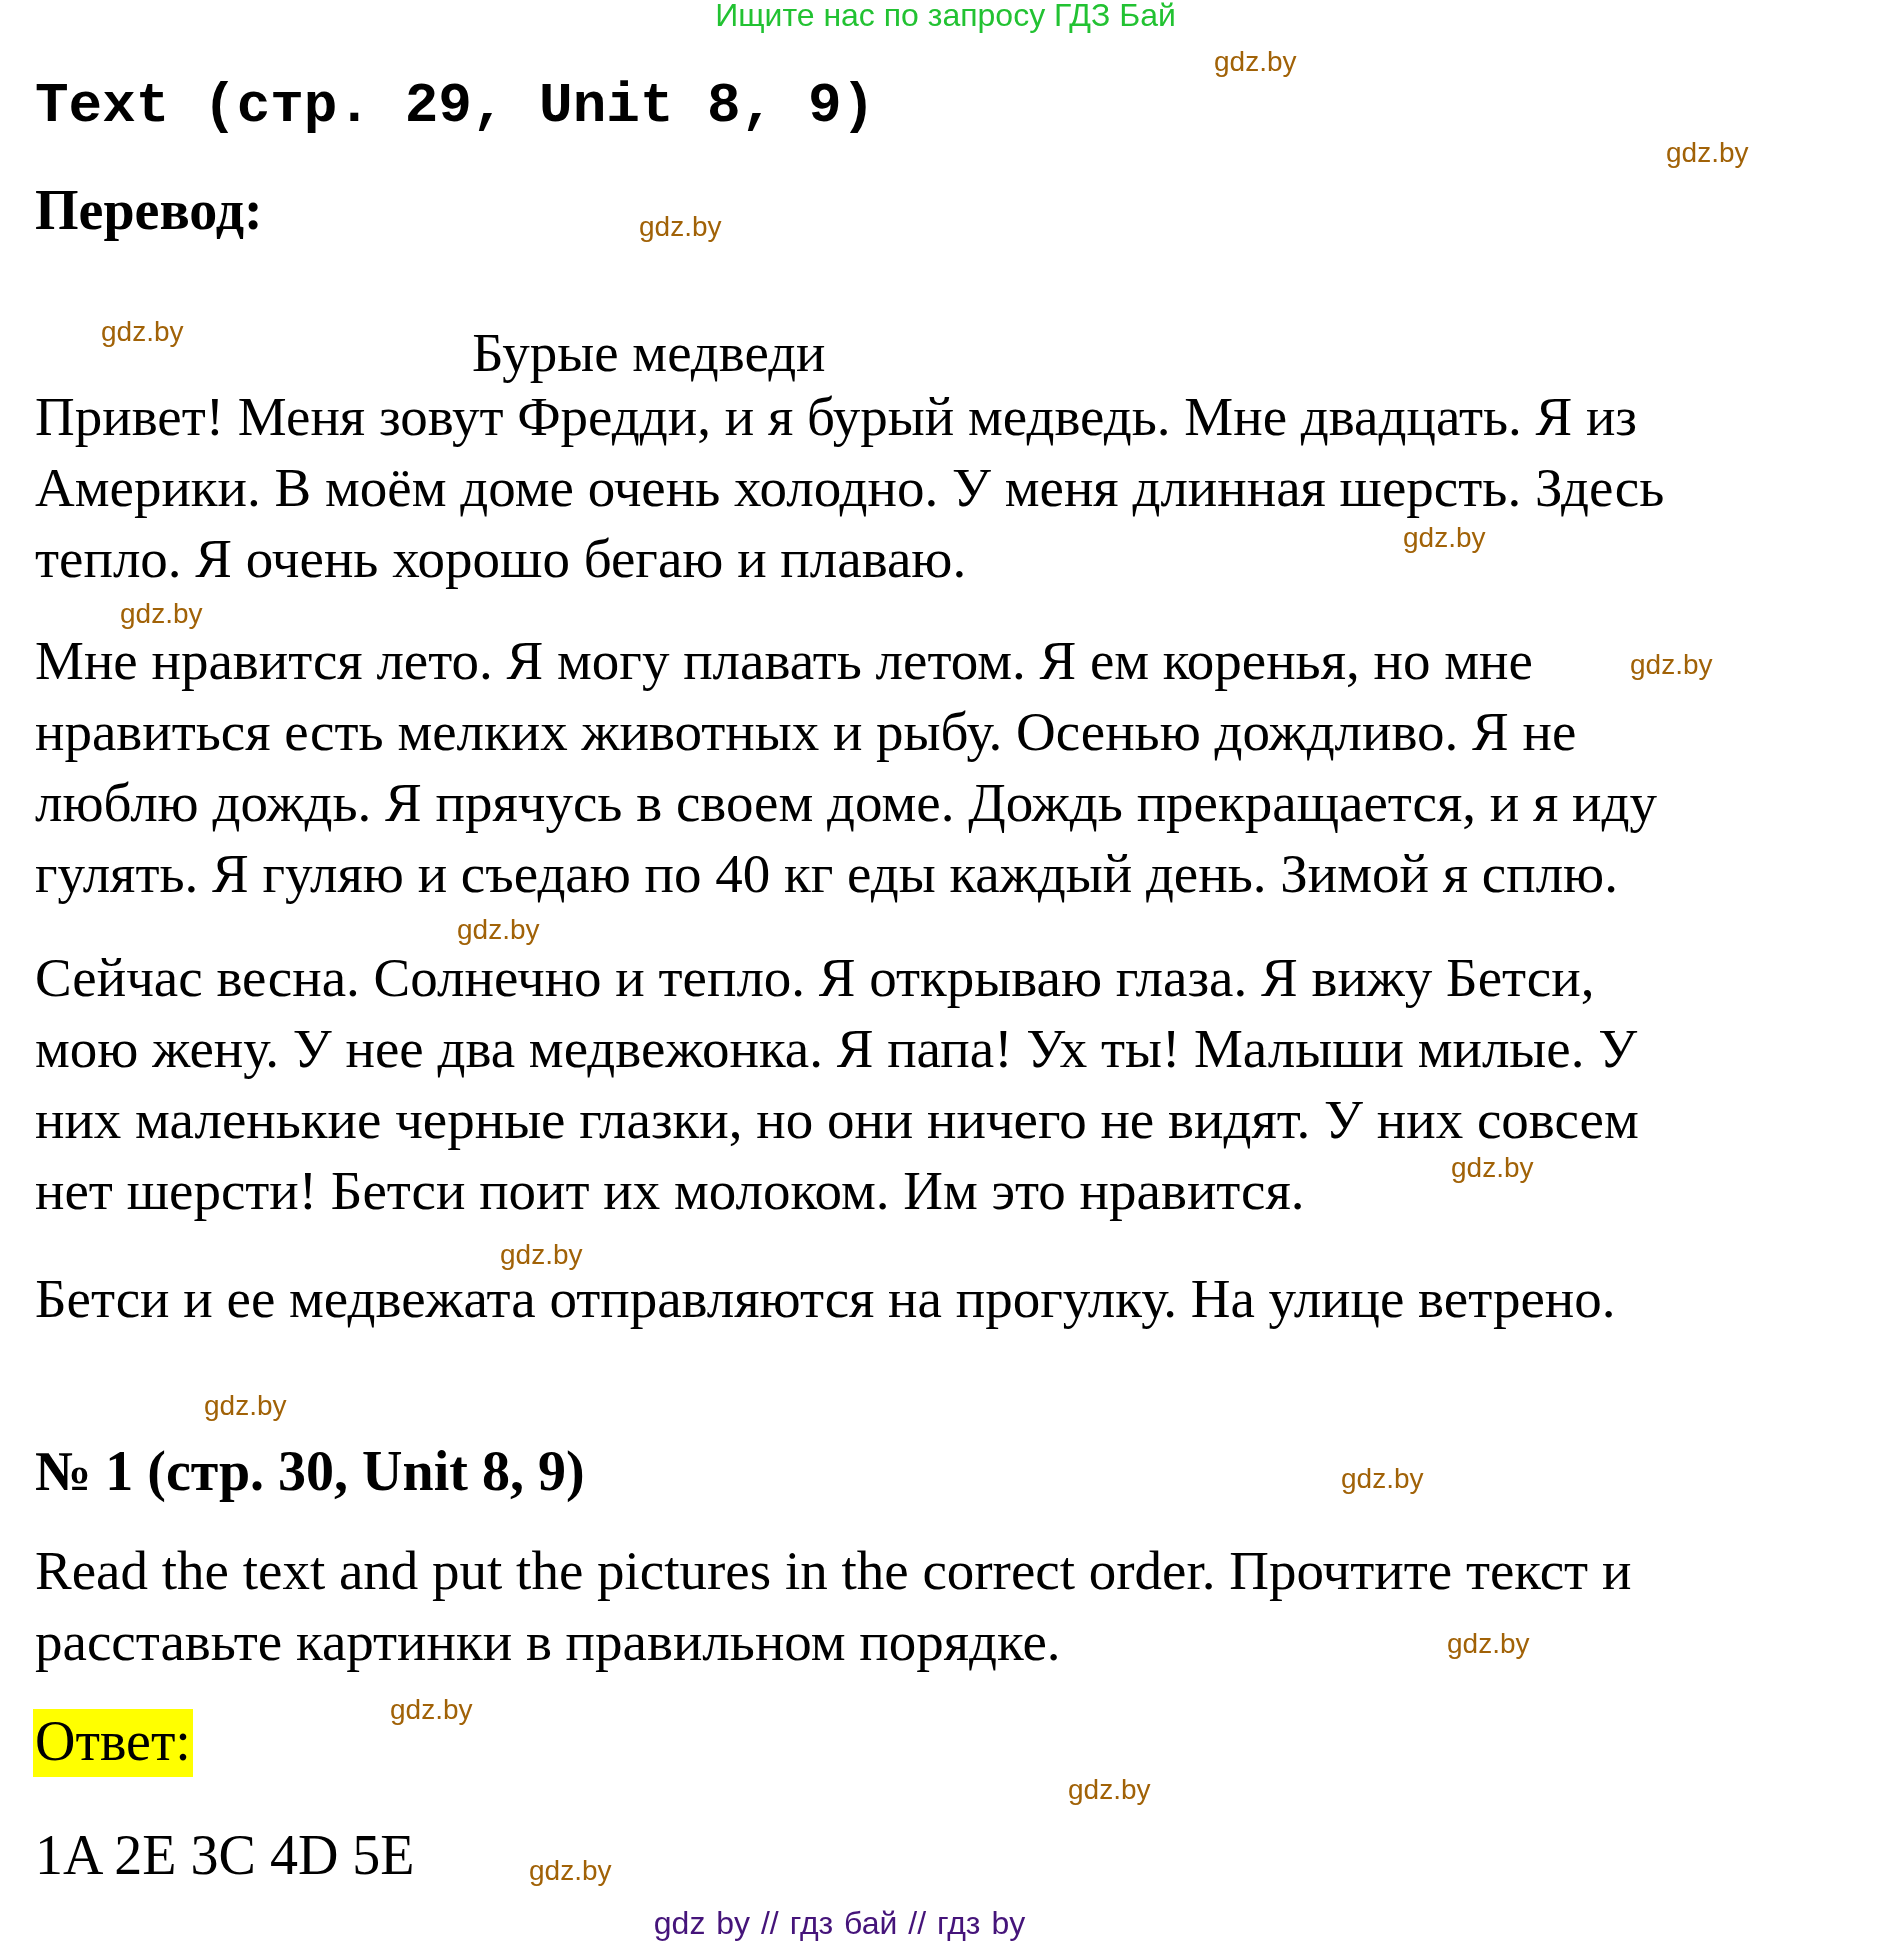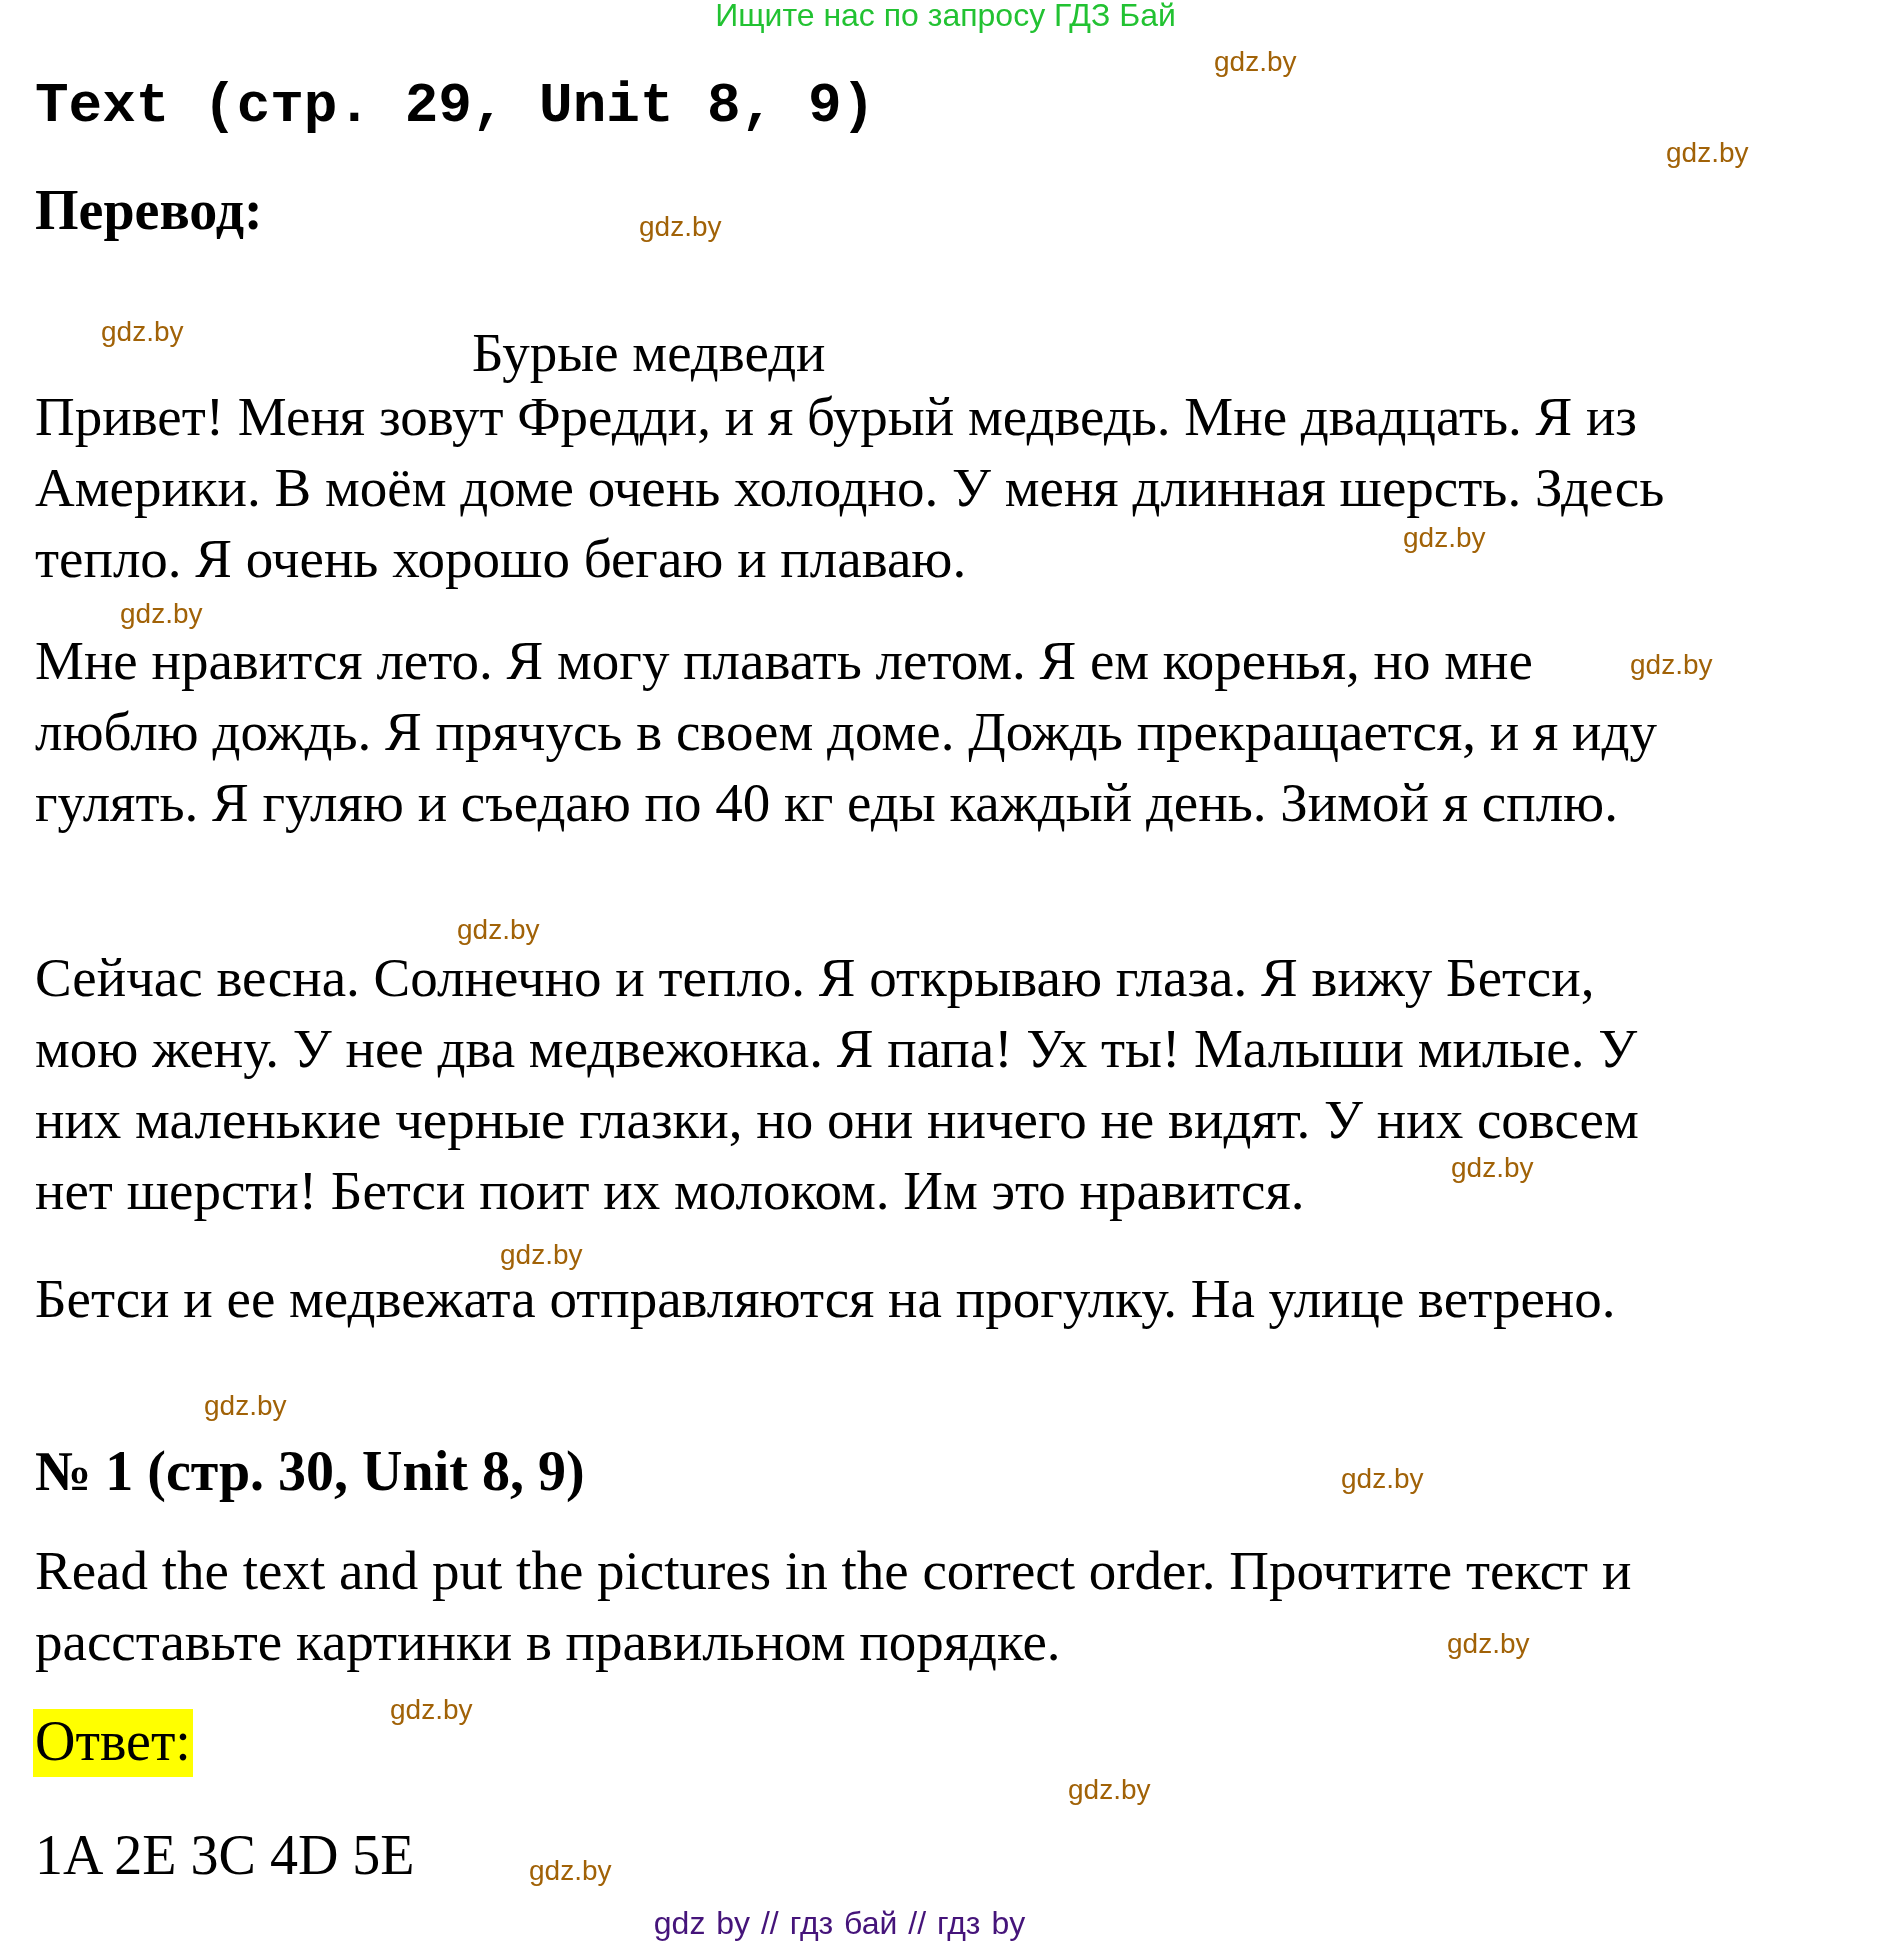--- a/index.html
+++ b/index.html
@@ -26,20 +26,21 @@
 <div class="abs title" style="left:472px; top:284px;margin-top:37px;">Бурые медведи</div>
 
 <div class="abs para" style="top:381px;">
   <div>Привет! Меня зовут Фредди, и я бурый медведь. Мне двадцать. Я из</div>
   <div>Америки. В моём доме очень холодно. У меня длинная шерсть. Здесь</div>
   <div>тепло. Я очень хорошо бегаю и плаваю.</div>
 </div>
 
 <div class="abs para" style="top:625px;">
   <div>Мне нравится лето. Я могу плавать летом. Я ем коренья, но мне</div>
+  <div>нравиться есть мелких животных и рыбу. Осенью дождливо. Я не</div>
   <div>люблю дождь. Я прячусь в своем доме. Дождь прекращается, и я иду</div>
   <div>гулять. Я гуляю и съедаю по 40 кг еды каждый день. Зимой я сплю.</div>
 </div>
 
 <div class="abs para" style="top:942px;">
   <div>Сейчас весна. Солнечно и тепло. Я открываю глаза. Я вижу Бетси,</div>
   <div>мою жену. У нее два медвежонка. Я папа! Ух ты! Малыши милые. У</div>
   <div>них маленькие черные глазки, но они ничего не видят. У них совсем</div>
   <div>нет шерсти! Бетси поит их молоком. Им это нравится.</div>
 </div>

